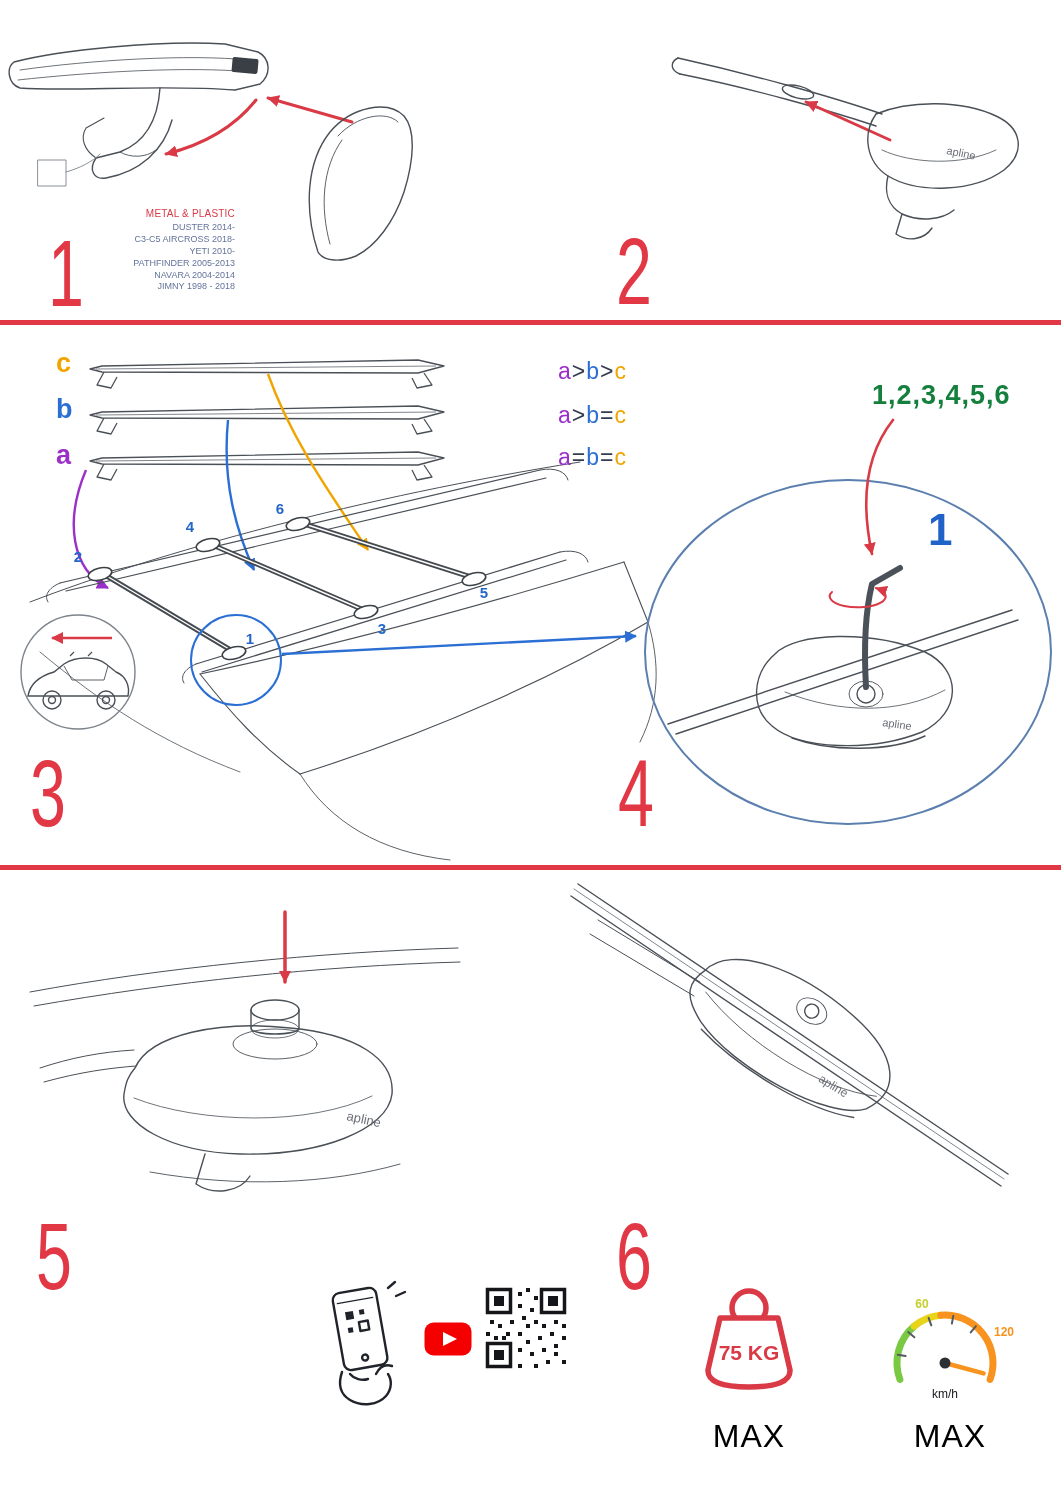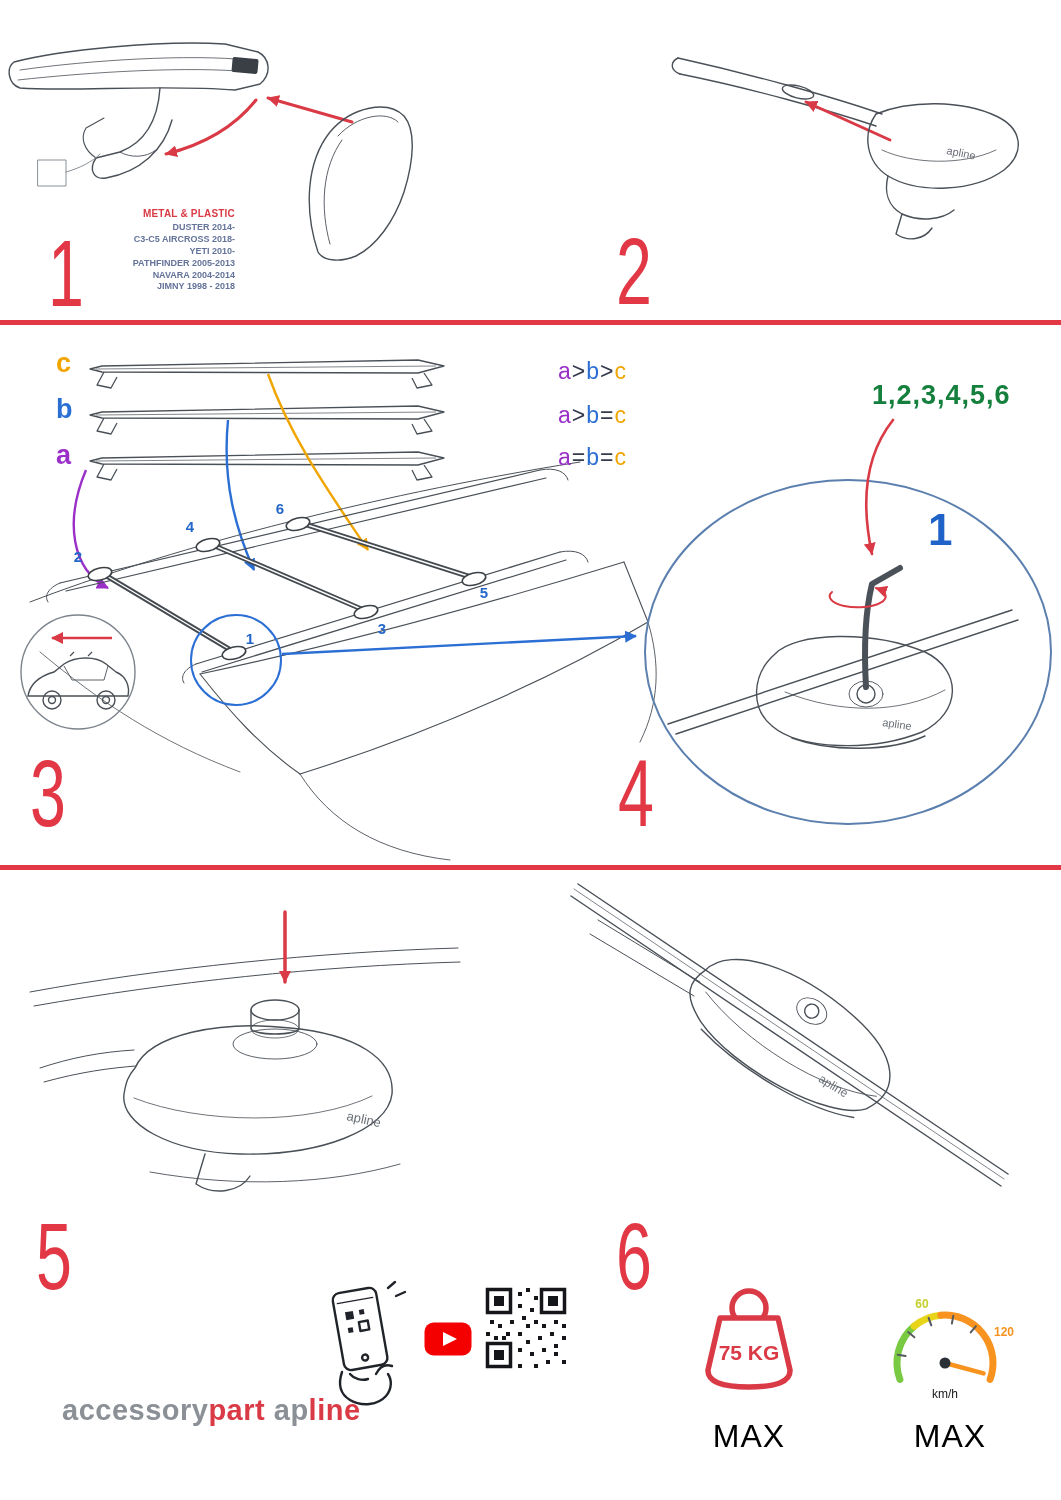--- a/index.html
+++ b/index.html
@@ -6,23 +6,23 @@
   html,body{margin:0;padding:0;background:#777}
   .page{position:relative;width:1061px;height:1500px;background:#ffffff;margin:0 auto;
         font-family:"Liberation Sans",sans-serif;overflow:hidden}
   .abs{position:absolute}
   svg{position:absolute;overflow:visible}
   svg text{font-family:"Liberation Sans",sans-serif}
   .divider{position:absolute;left:0;width:1061px;height:5px;background:#e23845}
   .stepnum{position:absolute;color:#e23845;font-size:95px;line-height:.82;font-weight:400;
            transform:scaleX(.68);transform-origin:0 0;letter-spacing:-2px}
   .materials{position:absolute;left:80px;width:155px;text-align:right;color:#d93a45;
-             font-size:10px;font-weight:700;letter-spacing:.2px}
+             font-size:10px;font-weight:400;letter-spacing:.2px}
   .models{position:absolute;left:80px;width:155px;text-align:right;color:#64739a;
-          font-size:9px;font-weight:700;line-height:1.32}
+          font-size:9px;font-weight:400;line-height:1.32}
   .barlabel{position:absolute;font-size:27px;font-weight:700;line-height:1}
   .c-purple{color:#9b30c8}.c-blue{color:#2b6fd4}.c-orange{color:#f0a500}
   .cmp{position:absolute;font-size:23px;font-weight:400;letter-spacing:1px;line-height:1}
   .cmp .op{color:#333a4d}
   .seq{position:absolute;color:#15803d;font-size:27px;font-weight:700;letter-spacing:1px;line-height:1}
   .big1{position:absolute;color:#1f63c8;font-size:44px;font-weight:700;line-height:1}
   .fly{position:absolute;left:112px;top:1326px;color:#2b2b6e;font-size:54px;font-weight:400;
        letter-spacing:9px;line-height:1}
   .makerline{position:absolute;left:62px;top:1396px;font-size:29px;font-weight:700;line-height:1;letter-spacing:.5px}
   .makerline .gray{color:#8b9097}.makerline .red{color:#d93a45}
@@ -263,23 +263,20 @@
         <circle cx="800" cy="130" r="7"></circle>
         <path d="M716,204 C770,218 850,216 892,198"></path>
         <text x="842" y="186" font-size="12" fill="#6b7077" stroke="none">apline</text>
       </g>
     </g>
   </svg>
 
   <div class="stepnum" style="left:36px;top:1218px">5</div>
   <div class="stepnum" style="left:616px;top:1218px">6</div>
 
-  <div class="makerline">
-    <span class="gray">accessory</span><span class="red">part</span>&nbsp;<span class="gray">ap</span><span class="red">line</span>
-  </div>
 
   <svg class="abs" style="left:316px;top:1280px" width="95" height="128" viewBox="0 0 95 128">
     <g stroke="#20242a" fill="none" stroke-width="2.4" stroke-linecap="round" stroke-linejoin="round">
       <g transform="rotate(-10 45 60)">
         <rect x="24" y="10" width="44" height="78" rx="7" fill="#ffffff"></rect>
         <path d="M28,20 H64" stroke-width="1.2"></path>
         <g fill="#20242a" stroke="none">
           <rect x="34" y="30" width="8" height="8"></rect>
           <rect x="48" y="30" width="5" height="5"></rect>
           <rect x="34" y="46" width="5" height="5"></rect>

